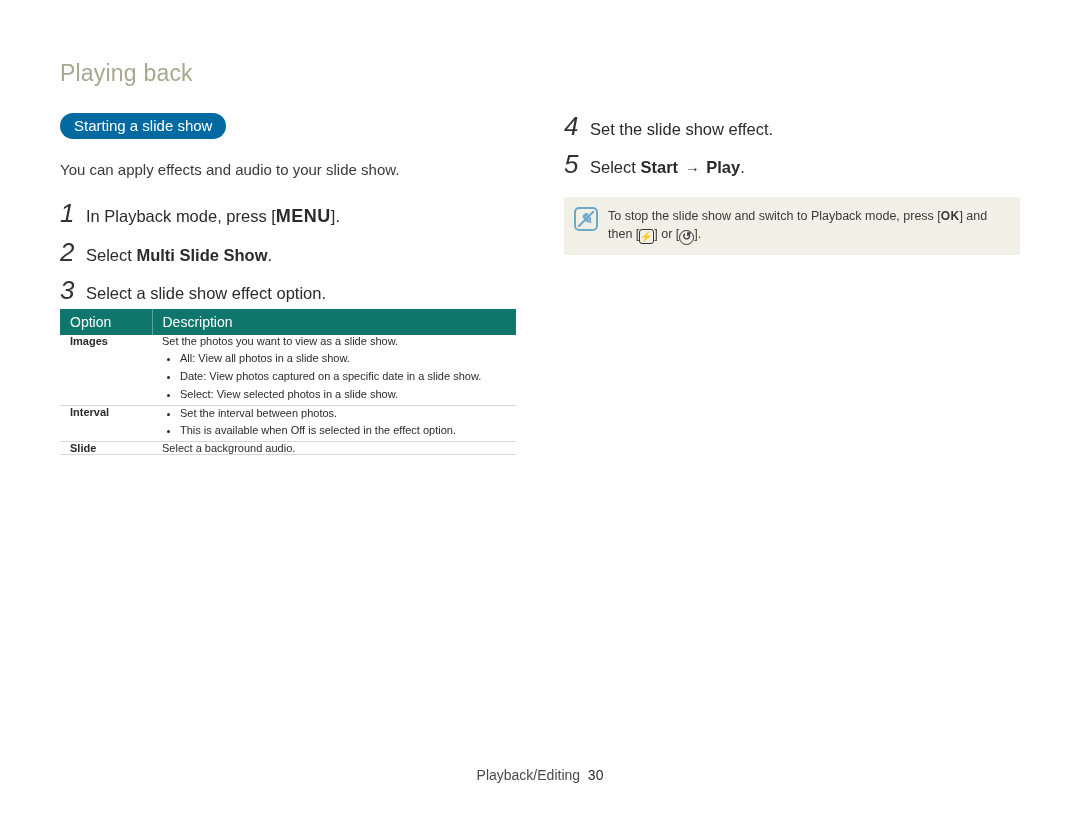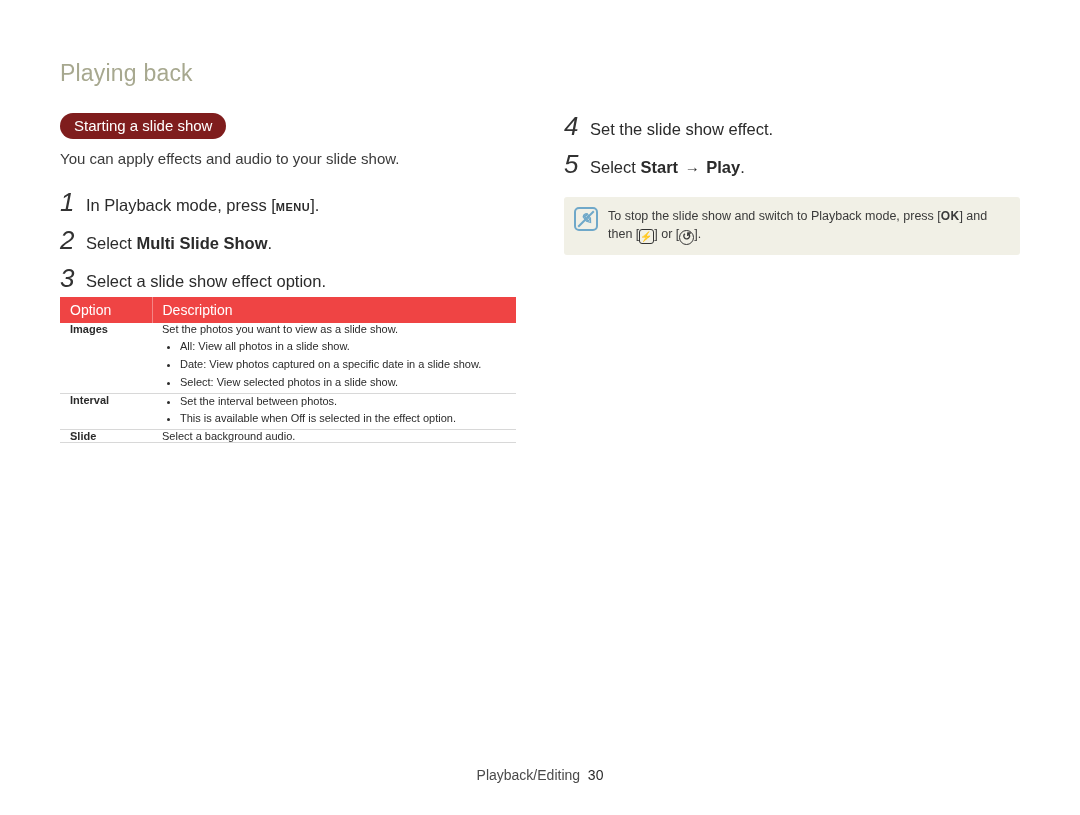--- a/index.html
+++ b/index.html
@@ -17,27 +17,27 @@
     letter-spacing: 0.2px;
     margin-bottom: 26px;
   }
   .columns {
     display: flex;
     gap: 48px;
   }
   .col { flex: 1 1 0; }
   .pill {
     display: inline-block;
-    background: #7f1d1d;
+    background: #0369a1;
     color: #fff;
     border-radius: 14px;
     padding: 4px 14px 5px 14px;
     font-size: 15px;
     font-weight: 400;
-    margin-bottom: 11px;
+    margin-bottom: 22px;
   }
   .lede {
     font-size: 15px;
     color: #3a3a3a;
     margin-bottom: 22px;
     font-weight: 300;
   }
   .step {
     display: flex;
     align-items: baseline;
@@ -53,21 +53,21 @@
     line-height: 1;
   }
   .step-body {
     font-size: 16.5px;
     font-weight: 300;
     color: #2b2b2b;
   }
   .step-body .bold { font-weight: 700; }
   .step-body .menu-btn {
     font-weight: 700;
-    font-size: 11px;
+    font-size: 18px;
     letter-spacing: 0.5px;
   }
   .ok-btn { font-weight: 700; font-size: 14px; letter-spacing: 0.3px; }
   .arrow { font-size: 15px; vertical-align: 1px; padding: 0 2px; }
   .sub-bullets {
     margin: 4px 0 14px 34px;
     padding: 0;
     list-style: disc;
     font-size: 14.5px;
     color: #3a3a3a;
@@ -76,21 +76,21 @@
   .sub-bullets li { margin-bottom: 3px; line-height: 1.35; }
   .sub-bullets .bold { font-weight: 600; }
 
   
   .opt-table {
     width: 100%;
     border-collapse: collapse;
     margin-top: 6px;
   }
   .opt-table thead th {
-    background: #ef4444;
+    background: #0f766e;
     color: #fff;
     font-weight: 400;
     font-size: 14px;
     text-align: left;
     padding: 5px 10px;
   }
   .opt-table thead th:first-child { width: 92px; border-right: 1px solid rgba(255,255,255,0.35); }
   .opt-table tbody td {
     border-bottom: 1px solid #d8d8d8;
     padding: 0 10px;

